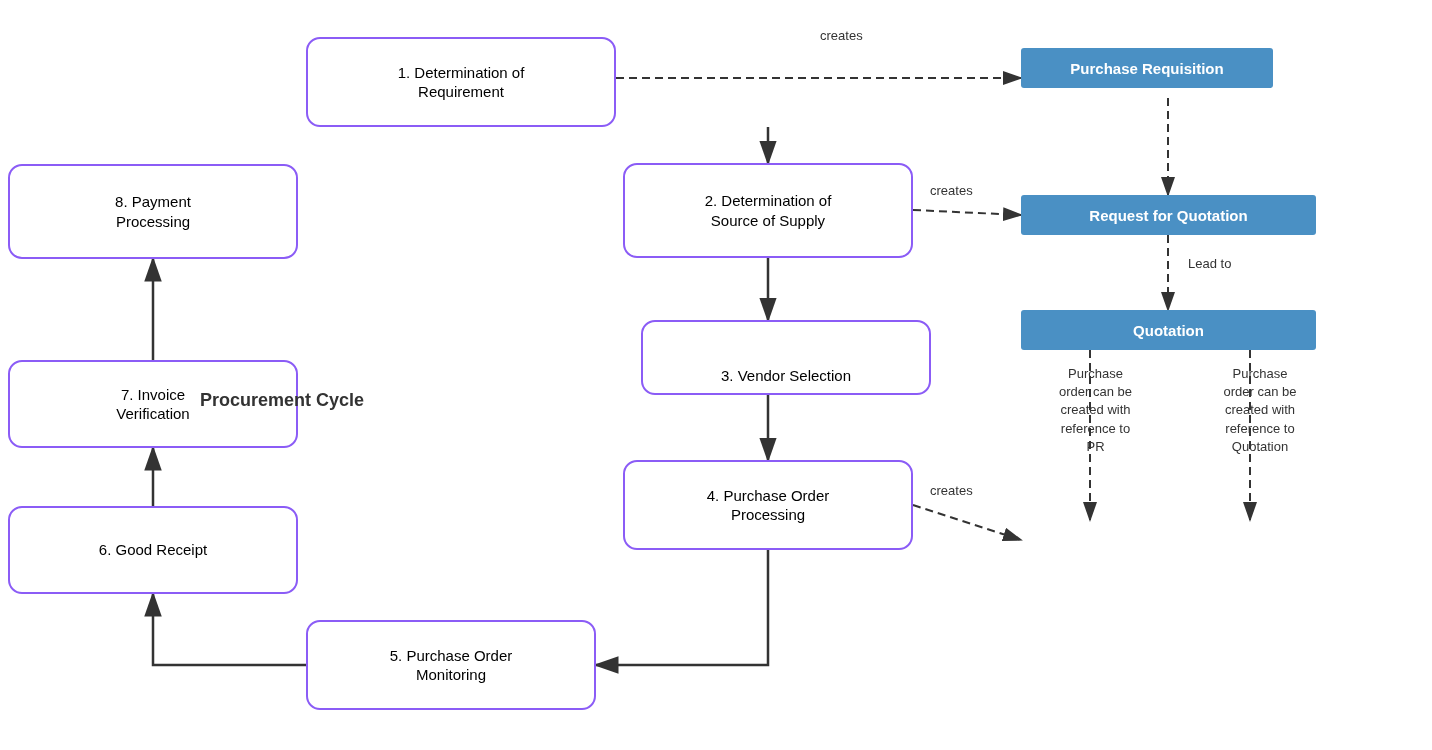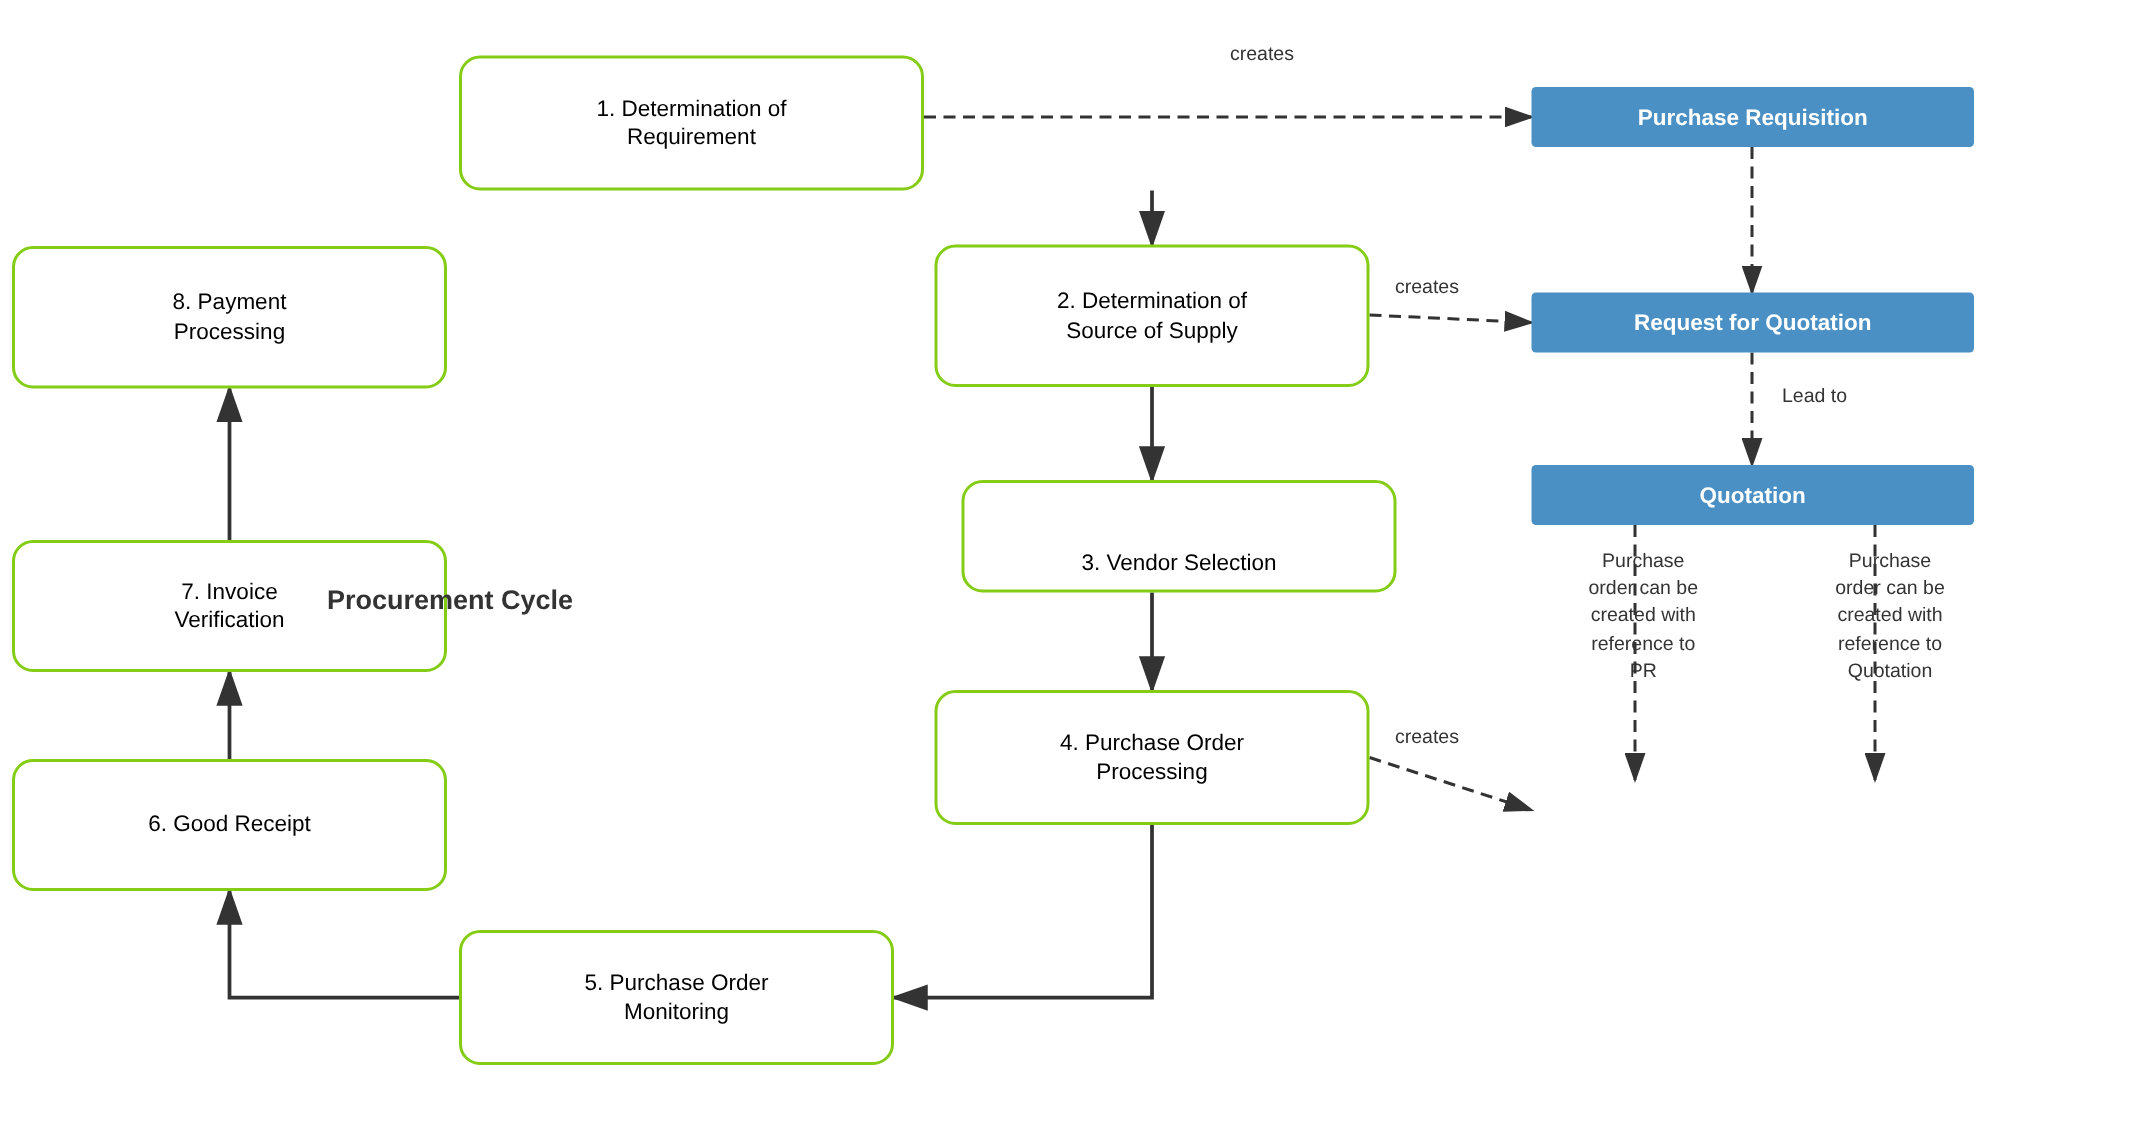--- a/index.html
+++ b/index.html
@@ -12,21 +12,21 @@
       position: relative;
     }
     .diagram-container {
       position: relative;
       width: 1432px;
       height: 750px;
     }
     
     .proc-box {
       position: absolute;
-      border: 2px solid #84cc16;
+      border: 2px solid #8b5cf6;
       border-radius: 14px;
       background: #fff;
       display: flex;
       align-items: center;
       justify-content: center;
       text-align: center;
       font-size: 15px;
       line-height: 1.3;
       padding: 8px 12px;
     }
@@ -146,21 +146,21 @@
   <div class="proc-box" style="left:8px; top:360px; width:290px; height:88px;">
     <span style="white-space:pre-line;">7. Invoice
 Verification</span>
   </div>
 
   <div class="proc-box" style="left:8px; top:164px; width:290px; height:95px;">
     <span style="white-space:pre-line;">8. Payment
 Processing</span>
   </div>
 
-  <div class="doc-box" style="left:1021px; top:58px; width:295px; height:40px;">
+  <div class="doc-box" style="left:1021px; top:48px; width:252px; height:40px;">
     <span>Purchase Requisition</span>
   </div>
 
   <div class="doc-box" style="left:1021px; top:195px; width:295px; height:40px;text-align:right;">
     <span>Request for Quotation</span>
   </div>
 
   <div class="doc-box" style="left:1021px; top:310px; width:295px; height:40px;">
     <span>Quotation</span>
   </div>
@@ -191,17 +191,17 @@
   </div>
 
   <div class="label-text" style="left:1195px; top:365px; width:130px; line-height:1.4;">
     <span style="white-space:pre-line;">Purchase
 order can be
 created with
 reference to
 Quotation</span>
   </div>
 
-  <div class="center-label" style="left:200px; top:390px; width:200px; text-align:center;">
+  <div class="center-label" style="left:200px; top:390px; width:200px; ">
     <span>Procurement Cycle</span>
   </div>
 
 </div>
 
 </body></html>

